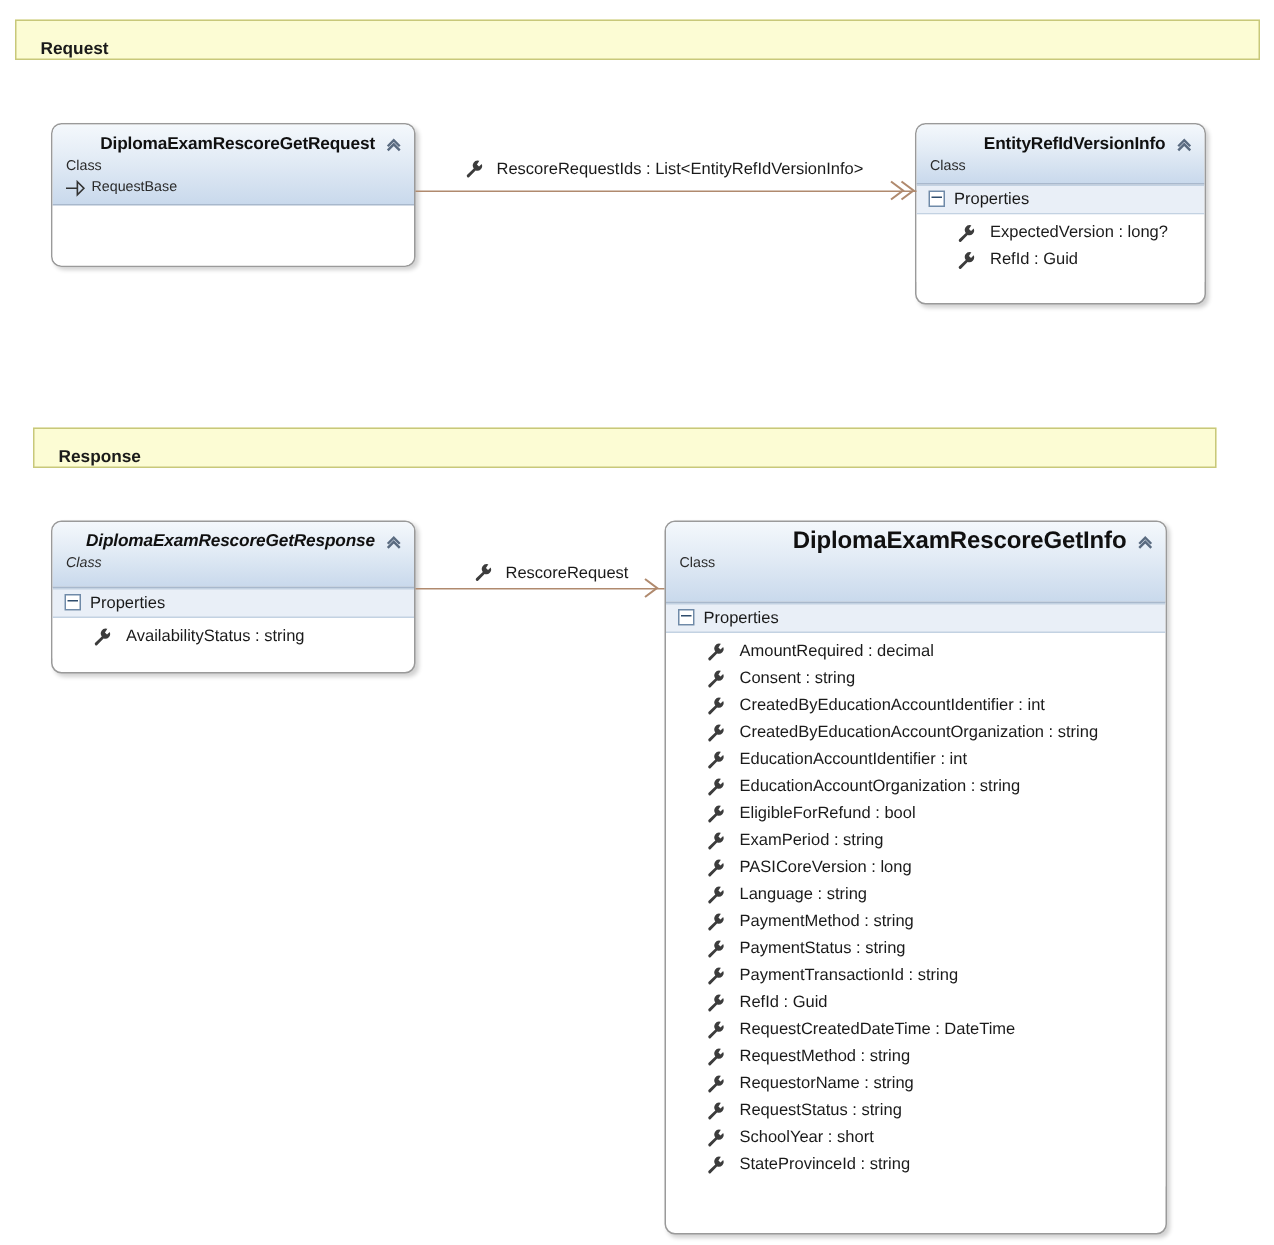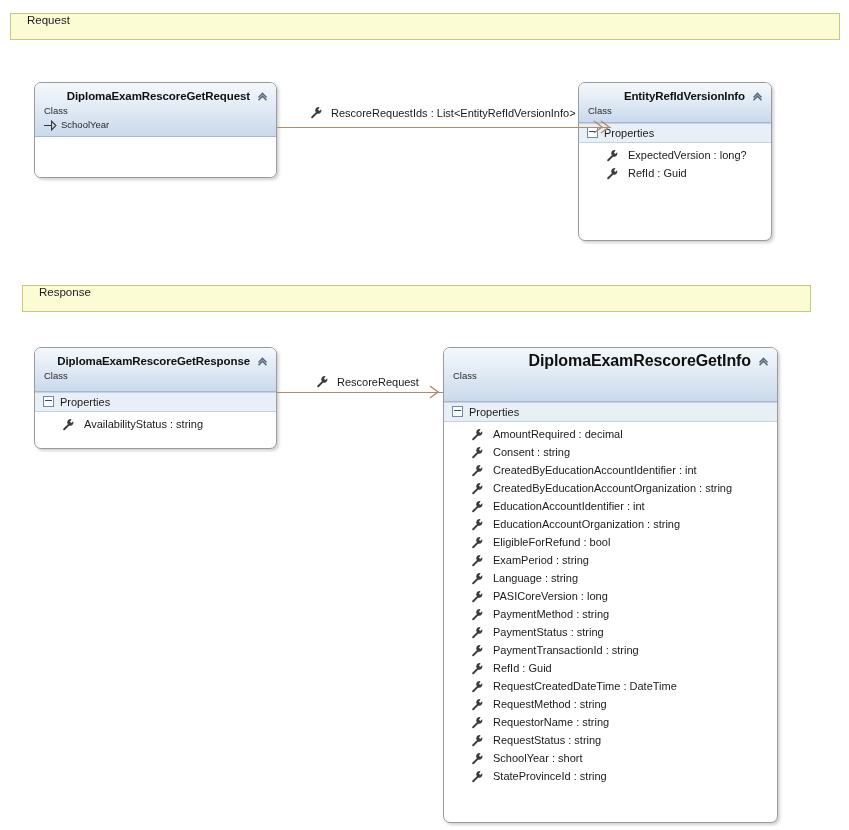--- a/index.html
+++ b/index.html
@@ -17,24 +17,25 @@
     overflow: hidden;
   }
 
   
   .banner {
     position: absolute;
     background: #FCFCD4;
     border: 1px solid #C8C87A;
     box-sizing: border-box;
     display: flex;
-    align-items: flex-start;
+    align-items: flex-end;
     padding-left: 16px;
     font-size: 11.5px;
     color: #1a1a1a;
+    font-weight: bold;
   }
 
   
   .classbox {
     position: absolute;
     box-sizing: border-box;
     border: 1px solid #9A9A9A;
     border-radius: 7px;
     background: #ffffff;
     box-shadow: 2px 2px 3px rgba(0,0,0,0.18);
@@ -162,31 +163,31 @@
 
 <div class="classbox" style="left:34px; top:82px; width:243px; height:96px;">
   <div class="cb-header" style="height:54px;">
     <div class="cb-title">DiplomaExamRescoreGetRequest</div>
     <div class="cb-stereotype">Class</div>
     <div class="cb-base">
       <svg class="wrench" width="12" height="10" viewBox="0 0 12 10">
         <line x1="0" y1="5" x2="7" y2="5" stroke="#333" stroke-width="1"></line>
         <path d="M7 1 L11 5 L7 9 Z" fill="none" stroke="#333" stroke-width="1"></path>
       </svg>
-      <span>SchoolYear</span>
+      <span>RequestBase</span>
     </div>
     <svg class="chev" viewBox="0 0 13 13">
       <path d="M2.5 7.5 L6.5 3.5 L10.5 7.5" fill="none" stroke="#5A6B80" stroke-width="1.6"></path>
       <path d="M2.5 10.2 L6.5 6.2 L10.5 10.2" fill="none" stroke="#5A6B80" stroke-width="1.6"></path>
     </svg>
   </div>
   <div class="cb-empty"></div>
 </div>
 
-<div class="classbox" style="left:578px; top:82px; width:194px; height:159px;">
+<div class="classbox" style="left:610px; top:82px; width:194px; height:121px;">
   <div class="cb-header" style="height:40px;">
     <div class="cb-title">EntityRefIdVersionInfo</div>
     <div class="cb-stereotype">Class</div>
     <svg class="chev" viewBox="0 0 13 13">
       <path d="M2.5 7.5 L6.5 3.5 L10.5 7.5" fill="none" stroke="#5A6B80" stroke-width="1.6"></path>
       <path d="M2.5 10.2 L6.5 6.2 L10.5 10.2" fill="none" stroke="#5A6B80" stroke-width="1.6"></path>
     </svg>
   </div>
   <div class="compartment-head">
     <span class="expander"></span>
@@ -218,21 +219,21 @@
     <path d="M11.3 1.4a4 4 0 0 0-4.1 6.3L1.8 13a1.2 1.2 0 1 0 1.7 1.7l5.2-5.3a4 4 0 0 0 5-5.4L11.5 6.2 9.8 4.5l2-3.1z" fill="#3c3c3c"></path>
   </svg>
   <span>RescoreRequestIds : List&lt;EntityRefIdVersionInfo&gt;</span>
 </div>
 
 <div class="banner" style="left:22px; top:285px; width:789px; height:27px;">
   <span>Response</span>
 </div>
 
 <div class="classbox" style="left:34px; top:347px; width:243px; height:102px;">
-  <div class="cb-header" style="height:44px;">
+  <div class="cb-header" style="height:44px;font-style:italic;">
     <div class="cb-title">DiplomaExamRescoreGetResponse</div>
     <div class="cb-stereotype">Class</div>
     <svg class="chev" viewBox="0 0 13 13">
       <path d="M2.5 7.5 L6.5 3.5 L10.5 7.5" fill="none" stroke="#5A6B80" stroke-width="1.6"></path>
       <path d="M2.5 10.2 L6.5 6.2 L10.5 10.2" fill="none" stroke="#5A6B80" stroke-width="1.6"></path>
     </svg>
   </div>
   <div class="compartment-head">
     <span class="expander"></span>
     <span>Properties</span>
@@ -317,32 +318,32 @@
       <div class="member">
         <svg class="wrench" viewBox="0 0 16 16">
           <path d="M11.3 1.4a4 4 0 0 0-4.1 6.3L1.8 13a1.2 1.2 0 1 0 1.7 1.7l5.2-5.3a4 4 0 0 0 5-5.4L11.5 6.2 9.8 4.5l2-3.1z" fill="#3c3c3c"></path>
         </svg>
         <span>ExamPeriod : string</span>
       </div>
       <div class="member">
         <svg class="wrench" viewBox="0 0 16 16">
           <path d="M11.3 1.4a4 4 0 0 0-4.1 6.3L1.8 13a1.2 1.2 0 1 0 1.7 1.7l5.2-5.3a4 4 0 0 0 5-5.4L11.5 6.2 9.8 4.5l2-3.1z" fill="#3c3c3c"></path>
         </svg>
+        <span>PASICoreVersion : long</span>
+      </div>
+      <div class="member">
+        <svg class="wrench" viewBox="0 0 16 16">
+          <path d="M11.3 1.4a4 4 0 0 0-4.1 6.3L1.8 13a1.2 1.2 0 1 0 1.7 1.7l5.2-5.3a4 4 0 0 0 5-5.4L11.5 6.2 9.8 4.5l2-3.1z" fill="#3c3c3c"></path>
+        </svg>
         <span>Language : string</span>
       </div>
       <div class="member">
         <svg class="wrench" viewBox="0 0 16 16">
           <path d="M11.3 1.4a4 4 0 0 0-4.1 6.3L1.8 13a1.2 1.2 0 1 0 1.7 1.7l5.2-5.3a4 4 0 0 0 5-5.4L11.5 6.2 9.8 4.5l2-3.1z" fill="#3c3c3c"></path>
         </svg>
-        <span>PASICoreVersion : long</span>
-      </div>
-      <div class="member">
-        <svg class="wrench" viewBox="0 0 16 16">
-          <path d="M11.3 1.4a4 4 0 0 0-4.1 6.3L1.8 13a1.2 1.2 0 1 0 1.7 1.7l5.2-5.3a4 4 0 0 0 5-5.4L11.5 6.2 9.8 4.5l2-3.1z" fill="#3c3c3c"></path>
-        </svg>
         <span>PaymentMethod : string</span>
       </div>
       <div class="member">
         <svg class="wrench" viewBox="0 0 16 16">
           <path d="M11.3 1.4a4 4 0 0 0-4.1 6.3L1.8 13a1.2 1.2 0 1 0 1.7 1.7l5.2-5.3a4 4 0 0 0 5-5.4L11.5 6.2 9.8 4.5l2-3.1z" fill="#3c3c3c"></path>
         </svg>
         <span>PaymentStatus : string</span>
       </div>
       <div class="member">
         <svg class="wrench" viewBox="0 0 16 16">

